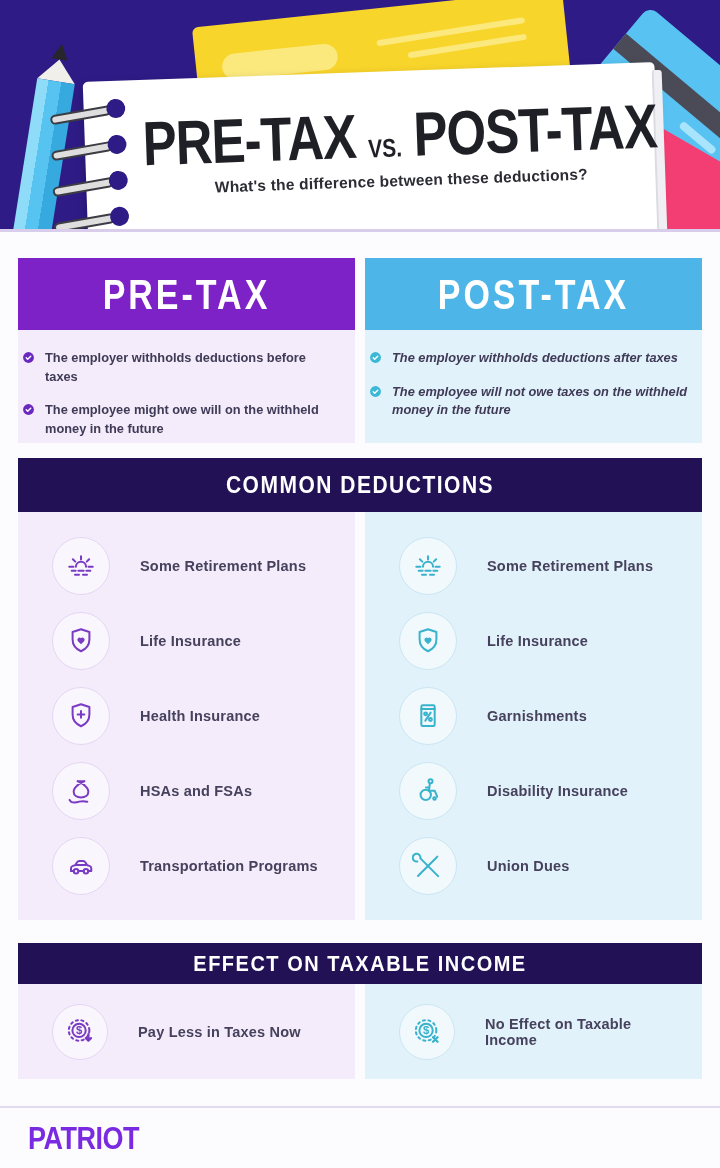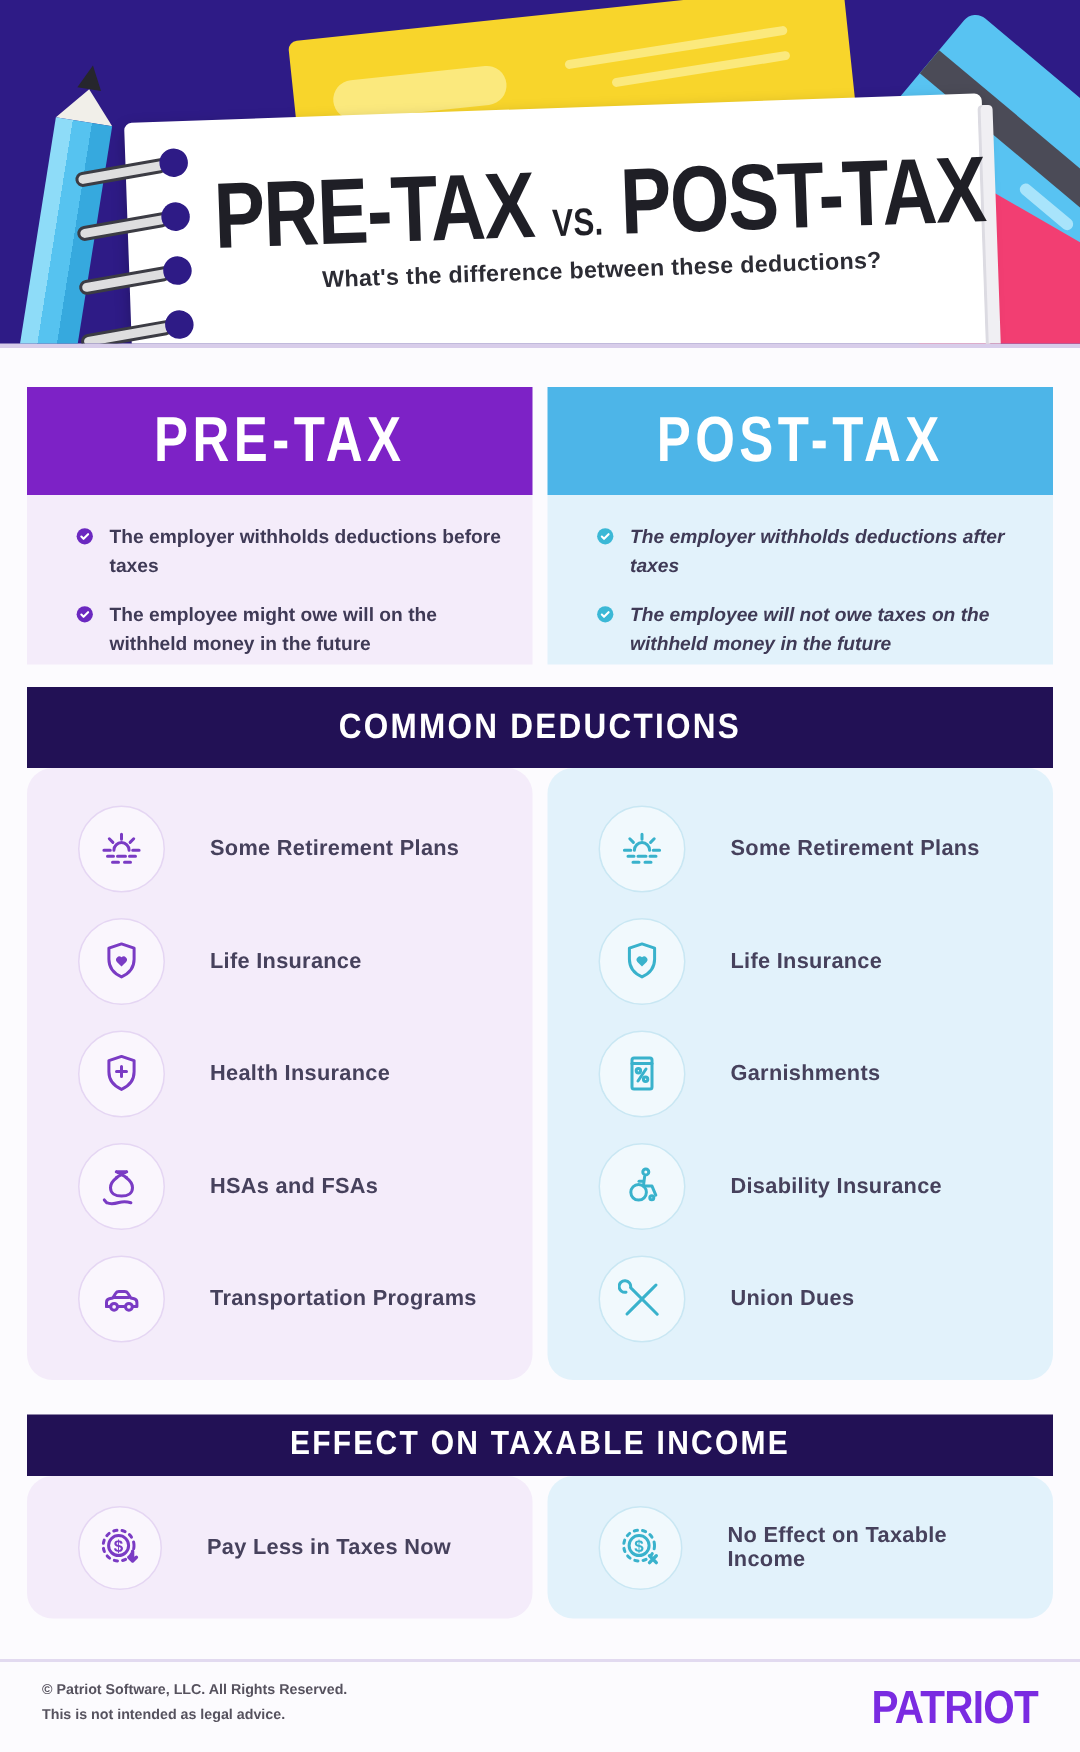--- a/index.html
+++ b/index.html
@@ -52,41 +52,41 @@
 
   
   .row { display:flex; gap:10px; padding:0 18px; }
   .compare { margin-top:26px; }
   .col { flex:1; display:flex; flex-direction:column; }
   .col-header { height:72px; display:flex; align-items:center; justify-content:center; }
   .col-header span { color:#fff; font-size:34px; font-weight:800; letter-spacing:3px;
                      transform:scaleY(1.25); }
   .col-header.pre { background:var(--pretax-purple); }
   .col-header.post { background:var(--posttax-blue); }
-  .col-body { height:113px; padding:19px 14px 0 32px; }
+  .col-body { height:113px; padding:19px 14px 0 4px; }
   .col-body.left-panel { background:var(--left-panel); }
   .col-body.right-panel { background:var(--right-panel);font-style:italic; }
   .bullet { display:flex; gap:10px; margin-bottom:15px; }
   .bullet .bicon { flex:0 0 13px; width:13px; height:13px; margin-top:2px; }
   .bullet .bicon svg { width:13px; height:13px; display:block; }
   .bullet p { font-size:12.8px; font-weight:700; color:var(--text-dark); line-height:1.45; }
   .left-panel .bicon { color:var(--check-purple); }
   .right-panel .bicon { color:var(--check-teal); }
 
   
   .banner { margin:0 18px; background:var(--banner-navy);
             display:flex; align-items:center; justify-content:center; }
   .banner span { color:#fff; font-weight:800; letter-spacing:1.5px; transform:scaleY(1.12); }
   .banner.first { margin-top:15px; height:54px; } .banner.first span { font-size:21px; }
   .banner.second { margin-top:23px; height:41px; } .banner.second span { font-size:20px; }
 
   
   .panels { margin-top:0; }
   .panel { flex:1; display:flex; flex-direction:column; justify-content:space-evenly;
-           padding:8px 18px 8px 34px;border-radius:17px; }
+           padding:8px 18px 8px 34px; }
   .panel.lt { background:var(--left-panel); }
   .panel.rt { background:var(--right-panel); }
   .deduct .panel { height:408px; }
   .effect .panel { height:95px; }
   .item { display:flex; align-items:center; gap:30px; }
   .icon-circle { flex:0 0 58px; width:58px; height:58px; border-radius:50%;
                  background:rgba(255,255,255,.5); display:flex; align-items:center; justify-content:center; }
   .panel.lt .icon-circle { border:1.5px solid #e5d6f3; color:var(--icon-purple); }
   .panel.rt .icon-circle { border:1.5px solid #c9e7f3; color:var(--icon-teal); }
   .icon-circle svg { width:32px; height:32px; display:block; }
@@ -339,20 +339,16 @@
               <text x="11.3" y="13.8" text-anchor="middle" font-size="8.5" font-weight="bold" font-family="Liberation Sans, sans-serif" fill="currentColor" stroke="none">$</text>
               <path d="M16.5 15.9l3.4 3.4M19.9 15.9l-3.4 3.4" stroke-width="1.7"></path>
             </svg>
           </span>
         <span class="label">No Effect on Taxable Income</span>
       </div>
     </div>
   </section>
 
   <footer class="footer">
-    <div class="foot-lines">
-      <p>© Patriot Software, LLC. All Rights Reserved.</p>
-      <p>This is not intended as legal advice.</p>
-    </div>
     <div class="logo">PATRIOT</div>
   </footer>
 
 </div>
 
 </body></html>

